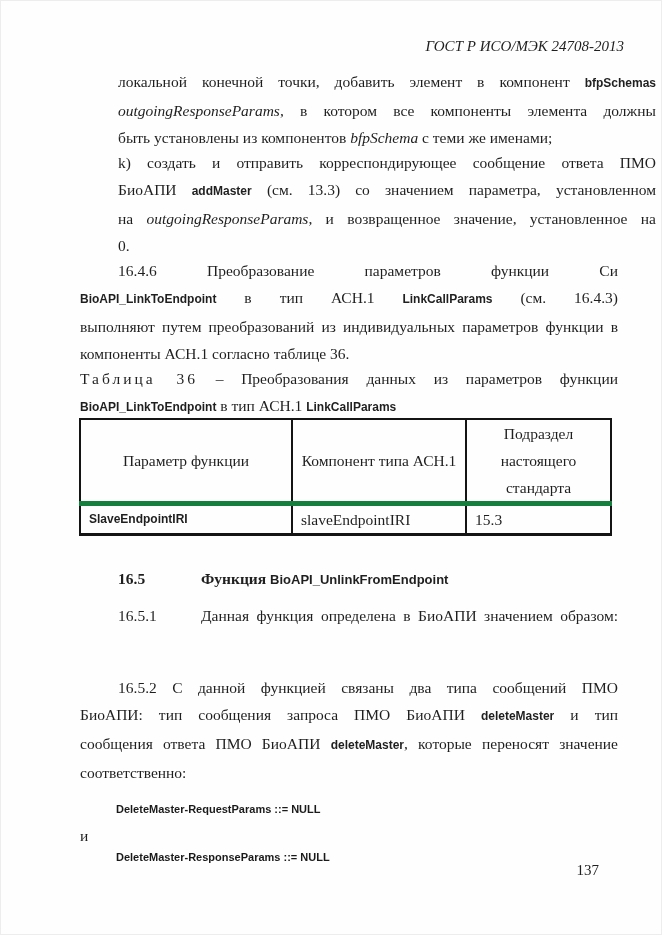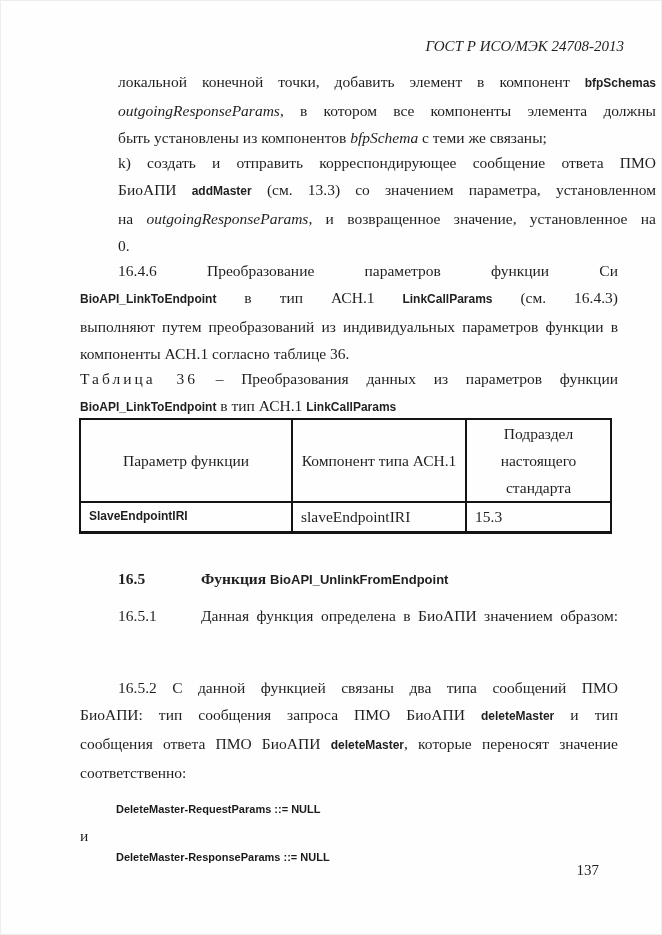--- a/index.html
+++ b/index.html
@@ -22,36 +22,36 @@
   .hb{font-weight:bold;}
   .hbs{font-family:"Liberation Sans",sans-serif;font-weight:bold;font-size:13px;}
   .code-block{font-family:"Liberation Sans",sans-serif;font-weight:bold;
     font-size:11px;line-height:22px;color:#1a1a1a;}
   .code-ind1{padding-left:36px;}
   .code-ind2{padding-left:86px;}
   table.gost{border-collapse:collapse;width:515px;table-layout:fixed;}
   table.gost td{border:2px solid #141414;vertical-align:middle;
     line-height:27px;padding:0 8px;box-sizing:border-box;}
   table.gost tr.hdr td{text-align:center;height:81px;}
-  table.gost tr.datarow td{height:30px;border-top:1px solid #15803d;
+  table.gost tr.datarow td{height:30px;border-top:5px solid #15803d;
     border-bottom:3px solid #141414;text-align:left;}
   .c1{width:212px;margin-top:16px;} .c2{width:174px;} .c3{width:145px;}
   .pagenum{position:absolute;right:62px;top:860px;font-size:15px;line-height:18px;}
 </style>
 </head>
 <body>
 
 <div class="page">
 
   <div class="header-line">ГОСТ Р ИСО/МЭК 24708-2013</div>
 
   <div class="abs block-ind" style="top:67px;">
       <div class="line j"><span>локальной конечной точки, добавить элемент в компонент </span><span class="bs">bfpSchemas</span></div>
       <div class="line j"><span class="it">outgoingResponseParams</span><span>, в котором все компоненты элемента должны</span></div>
-      <div class="line l"><span>быть установлены из компонентов </span><span class="it">bfpSchema</span><span> с теми же связаны;</span></div>
+      <div class="line l"><span>быть установлены из компонентов </span><span class="it">bfpSchema</span><span> с теми же именами;</span></div>
     </div>
 
   <div class="abs block-ind" style="top:148px;">
       <div class="line j"><span>k) создать и отправить корреспондирующее сообщение ответа ПМО</span></div>
       <div class="line j"><span>БиоАПИ </span><span class="bs">addMaster</span><span> (см. 13.3) со значением параметра, установленном</span></div>
       <div class="line j"><span>на </span><span class="it">outgoingResponseParams</span><span>, и возвращенное значение, установленное на</span></div>
       <div class="line l"><span>0.</span></div>
     </div>
 
   <div class="abs" style="top:256px;">

